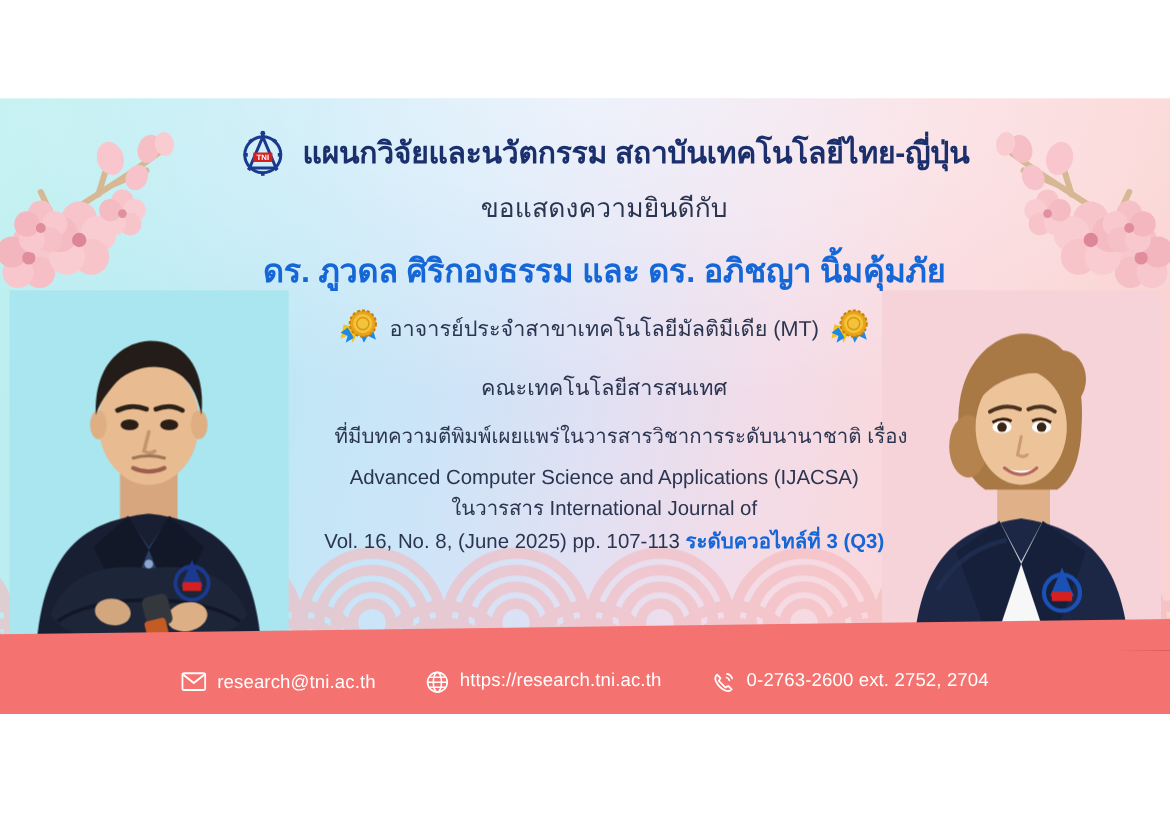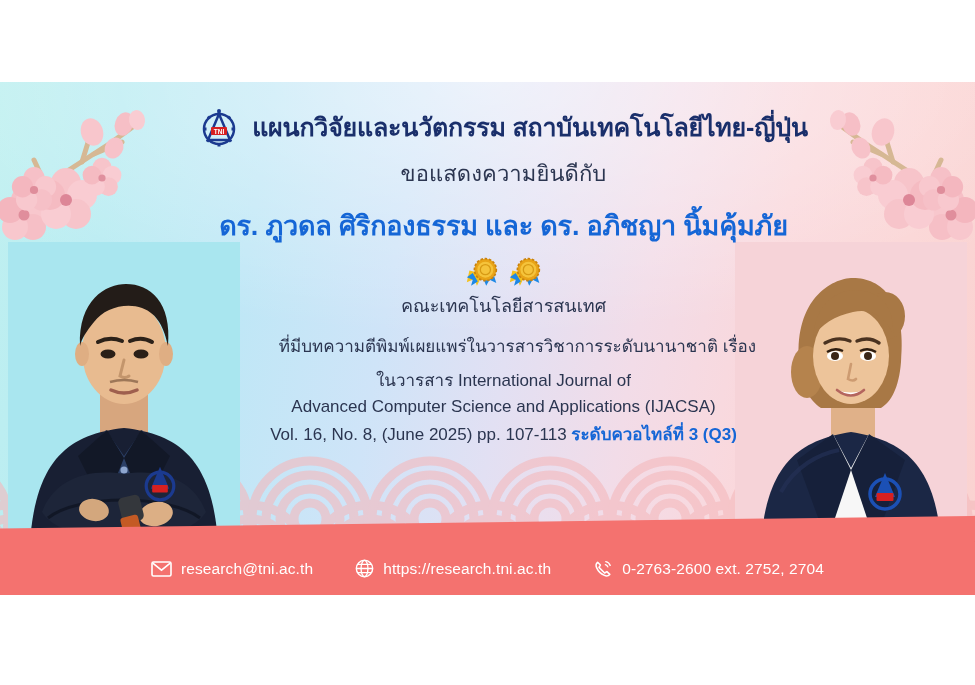--- a/index.html
+++ b/index.html
@@ -37,21 +37,21 @@
     position:absolute;left:-30px;bottom:40px;width:1040px;height:26px;
     background:#f4726f;transform:rotate(-.75deg);transform-origin:left bottom;
   }
 
   
   .contact-row{
     position:absolute;left:0;bottom:0;width:975px;height:53px;
     display:flex;align-items:center;justify-content:center;gap:42px;
     color:#ffffff;font-size:15.5px;letter-spacing:.1px;z-index:8;
   }
-  .contact-item{display:flex;align-items:center;gap:9px;white-space:nowrap;}
+  .contact-item{display:flex;gap:9px;white-space:nowrap;}
   .contact-item svg{display:block;flex:0 0 auto;}
 
   
   .sakura{position:absolute;top:0;width:200px;height:165px;pointer-events:none;}
   .sakura.left{left:-6px;}
   .sakura.right{right:-6px;transform:scaleX(-1);}
 
   
   .photo{position:absolute;bottom:53px;width:232px;height:300px;overflow:hidden;}
   .photo.left{left:8px;}
@@ -79,21 +79,21 @@
   }
   .names{
     font-size:27px;font-weight:bold;color:#1566d6;margin-top:13px;
     letter-spacing:-.2px;white-space:nowrap;
   }
   .dept-line{
     display:flex;align-items:center;justify-content:center;gap:9px;
     margin-top:10px;
   }
   .dept-text{font-size:18px;color:#2b3550;white-space:nowrap;}
-  .faculty{font-size:18px;color:#2b3550;margin-top:2px;}
+  .faculty{font-size:18px;color:#2b3550;margin-top:19px;}
   .pub-intro{font-size:17px;color:#2b3550;margin-top:12px;margin-left:28px;}
   .paper-title{
     font-size:21px;font-weight:bold;color:#f0245c;line-height:1.38;
     margin-top:8px;white-space:nowrap;
   }
   .journal{font-size:17px;color:#2b3550;line-height:1.52;margin-top:9px;}
   .journal-vol{font-size:17px;color:#2b3550;margin-top:0;white-space:nowrap;}
   .quartile{font-weight:bold;color:#1566d6;}
 
   .medal{width:34px;height:32px;flex:0 0 auto;}
@@ -382,39 +382,40 @@
     <div class="dept-line">
       <svg class="medal" viewBox="0 0 40 38">
         <path d="M5 16 L2 30 L11 26 L14 34 L21 20 Z" fill="#f4c21e"></path>
         <path d="M20 22 L25 34 L29 27 L37 31 L33 18 Z" fill="#1e88e5"></path>
         <path d="M9 19 L2 24 L9 27 L7 34 L15 29 Z" fill="#1e88e5"></path>
         <circle cx="24" cy="15" r="13" fill="#e8a317"></circle>
         <circle cx="24" cy="15" r="13" fill="none" stroke="#c9820e" stroke-width="2" stroke-dasharray="3 2"></circle>
         <circle cx="24" cy="15" r="9.5" fill="#f5c33b"></circle>
         <circle cx="24" cy="15" r="6" fill="none" stroke="#d79a15" stroke-width="1.5"></circle>
       </svg>
+      <div class="dept-text">อาจารย์ประจำสาขาเทคโนโลยีมัลติมีเดีย (MT)</div>
       <svg class="medal" viewBox="0 0 40 38">
         <path d="M5 16 L2 30 L11 26 L14 34 L21 20 Z" fill="#f4c21e"></path>
         <path d="M20 22 L25 34 L29 27 L37 31 L33 18 Z" fill="#1e88e5"></path>
         <path d="M9 19 L2 24 L9 27 L7 34 L15 29 Z" fill="#1e88e5"></path>
         <circle cx="24" cy="15" r="13" fill="#e8a317"></circle>
         <circle cx="24" cy="15" r="13" fill="none" stroke="#c9820e" stroke-width="2" stroke-dasharray="3 2"></circle>
         <circle cx="24" cy="15" r="9.5" fill="#f5c33b"></circle>
         <circle cx="24" cy="15" r="6" fill="none" stroke="#d79a15" stroke-width="1.5"></circle>
       </svg>
     </div>
 
     <div class="faculty">คณะเทคโนโลยีสารสนเทศ</div>
 
     <div class="pub-intro">ที่มีบทความตีพิมพ์เผยแพร่ในวารสารวิชาการระดับนานาชาติ เรื่อง</div>
 
 
     <div class="journal">
+      <div>Advanced Computer Science and Applications (IJACSA)</div>
       <div>ในวารสาร International Journal of</div>
-      <div>Advanced Computer Science and Applications (IJACSA)</div>
     </div>
 
     <div class="journal-vol">
       <span>Vol. 16, No. 8, (June 2025) pp. 107-113</span>
       <span class="quartile">ระดับควอไทล์ที่ 3 (Q3)</span>
     </div>
   </div>
 
   <div class="contact-row">
     <div class="contact-item">

